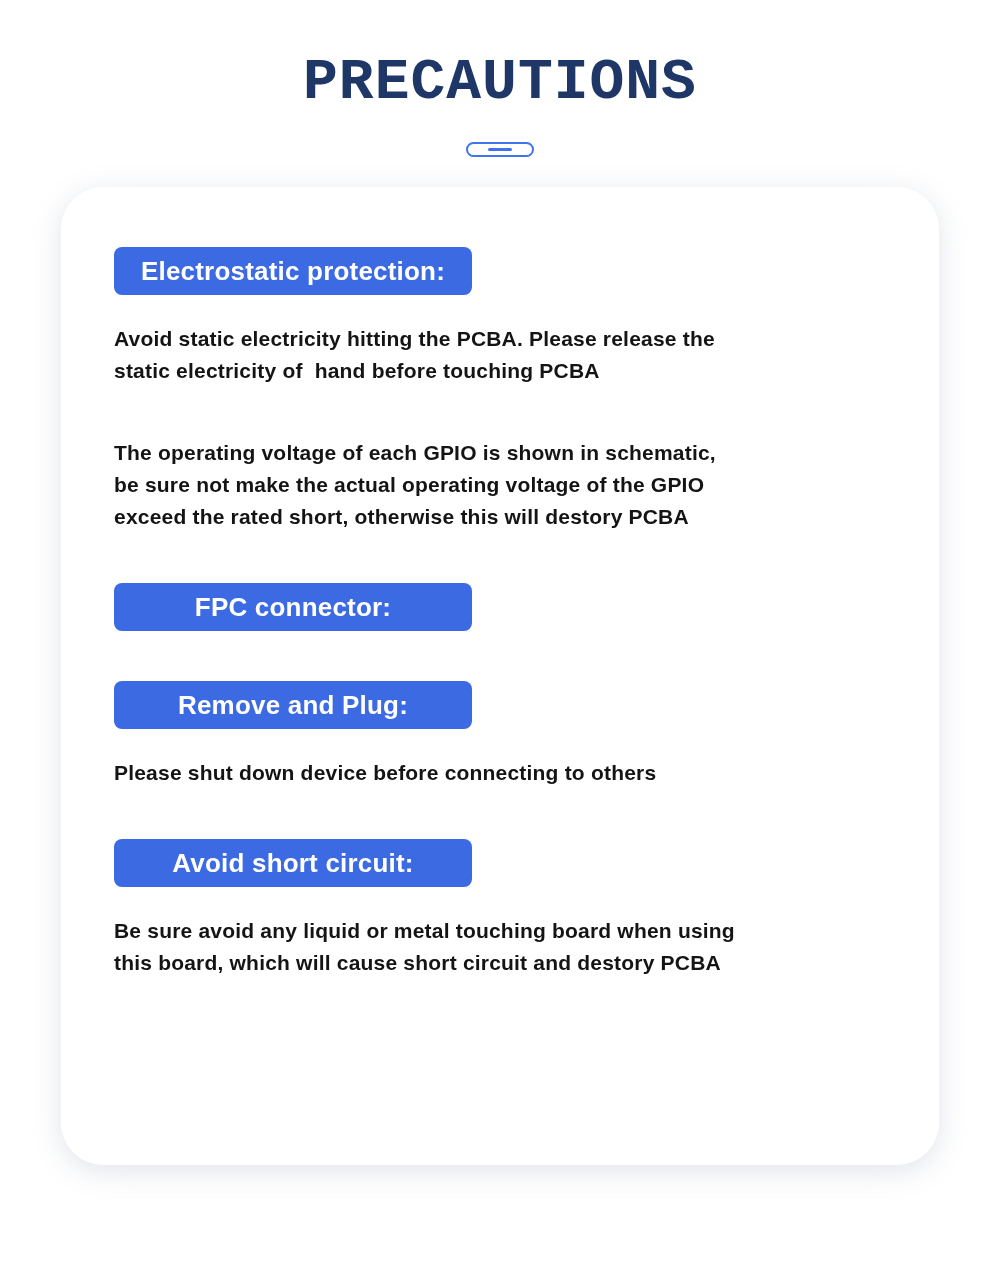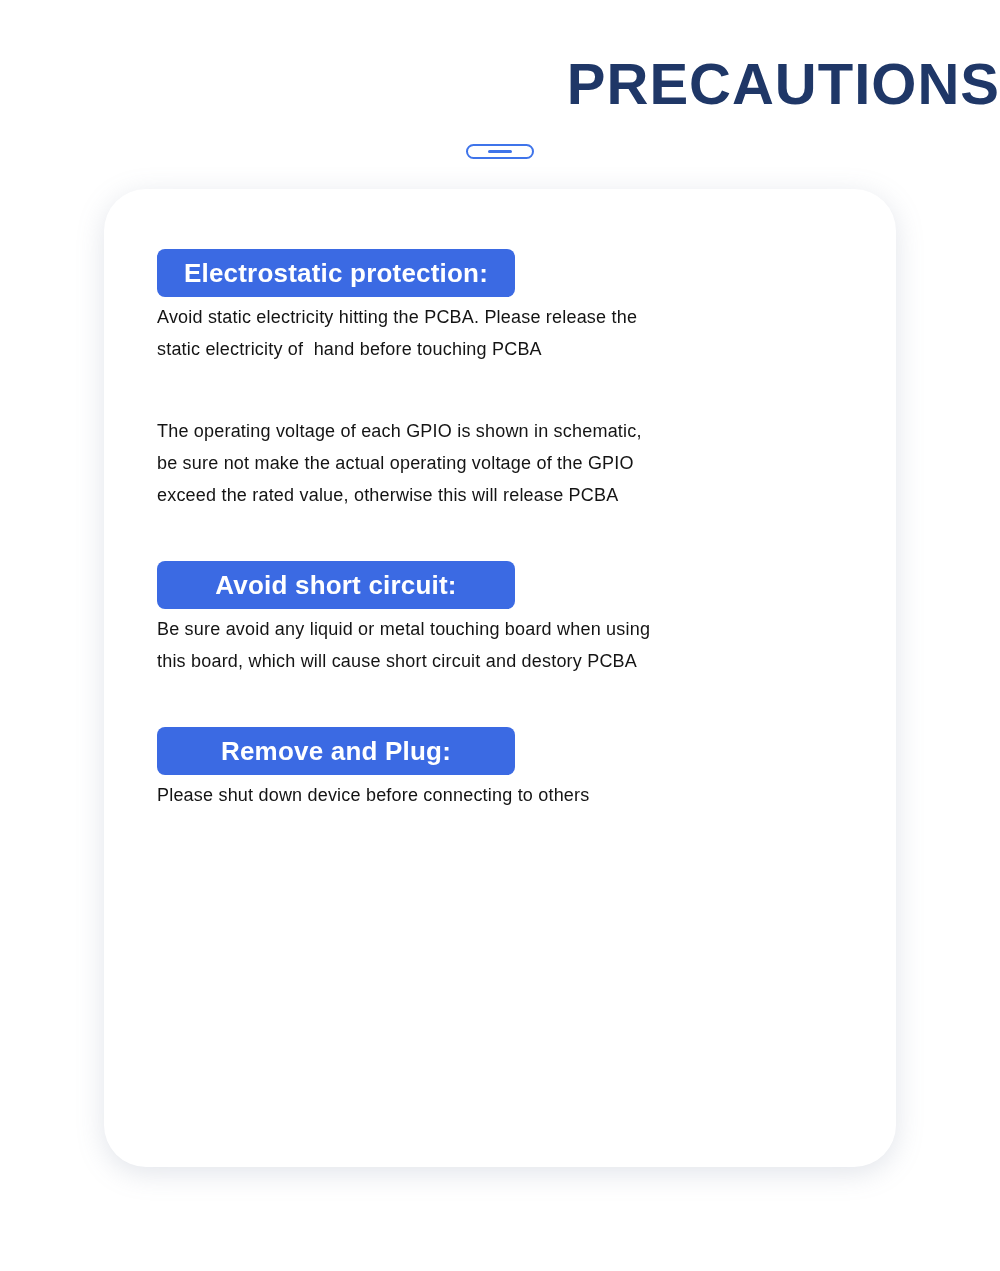--- a/index.html
+++ b/index.html
@@ -12,67 +12,68 @@
   *{margin:0;padding:0;box-sizing:border-box;}
   html,body{background:#ffffff;}
   body{
     width:1000px;height:1271px;
     font-family:"Liberation Sans", sans-serif;
     overflow:hidden;
     position:relative;
   }
   .page-title{
     margin-top:50px;
-    text-align:right;
+    text-align:center;
     color:var(--title-navy);
-    font-family:Liberation Sans, sans-serif;
+    font-family:Liberation Mono, monospace;
     font-weight:bold;
     font-size:58px;
     letter-spacing:1px;
   }
   .ornament{
     width:68px;height:15px;
     margin:27px auto 0 auto;
     border:2.5px solid var(--ornament-blue);
     border-radius:8px;
     display:flex;align-items:center;justify-content:center;
   }
   .ornament .dash{
     width:24px;height:3px;
     background:var(--ornament-blue);
     border-radius:2px;
   }
   .card{
-    width:792px;
+    width:878px;
     margin:30px auto 0 auto;
     background:var(--card-bg);
     border-radius:42px;
     box-shadow:0 6px 28px rgba(120,130,160,0.22);
     padding:60px 44px 58px 53px;
     min-height:978px;
   }
   .section{margin-bottom:50px;}
   .section:last-child{margin-bottom:0;}
   .badge{
     width:358px;height:48px;
     background:var(--badge-blue);
     border-radius:8px;
     color:#ffffff;
     font-weight:bold;
     font-size:26px;
     display:flex;align-items:center;justify-content:center;
     letter-spacing:0.2px;
   }
   .body-text{
-    margin-top:4px;
+    margin-top:28px;
     color:var(--body-text);
-    font-size:18px;
+    font-size:21px;
     line-height:32px;
     white-space:pre-wrap;
     letter-spacing:0.2px;
+    font-weight:bold;
   }
 </style>
 </head>
 <body>
 
 <h1 class="page-title">PRECAUTIONS</h1>
 
 <div class="ornament">
   <div class="dash"></div>
 </div>
@@ -81,30 +82,31 @@
 
   <div class="section">
     <div class="badge">Electrostatic protection:</div>
     <p class="body-text">Avoid static electricity hitting the PCBA. Please release the
 static electricity of  hand before touching PCBA</p>
   </div>
 
   <div class="section">
     <p class="body-text">The operating voltage of each GPIO is shown in schematic,
 be sure not make the actual operating voltage of the GPIO
-exceed the rated value, otherwise this will release PCBA</p>
+exceed the rated short, otherwise this will destory PCBA</p>
   </div>
 
   <div class="section">
+    <div class="badge">FPC connector:</div>
+  </div>
+
+  <div class="section">
+    <div class="badge">Remove and Plug:</div>
+    <p class="body-text">Please shut down device before connecting to others</p>
   </div>
 
   <div class="section">
     <div class="badge">Avoid short circuit:</div>
     <p class="body-text">Be sure avoid any liquid or metal touching board when using
 this board, which will cause short circuit and destory PCBA</p>
   </div>
 
-  <div class="section">
-    <div class="badge">Remove and Plug:</div>
-    <p class="body-text">Please shut down device before connecting to others</p>
-  </div>
-
 </div>
 
 </body></html>

